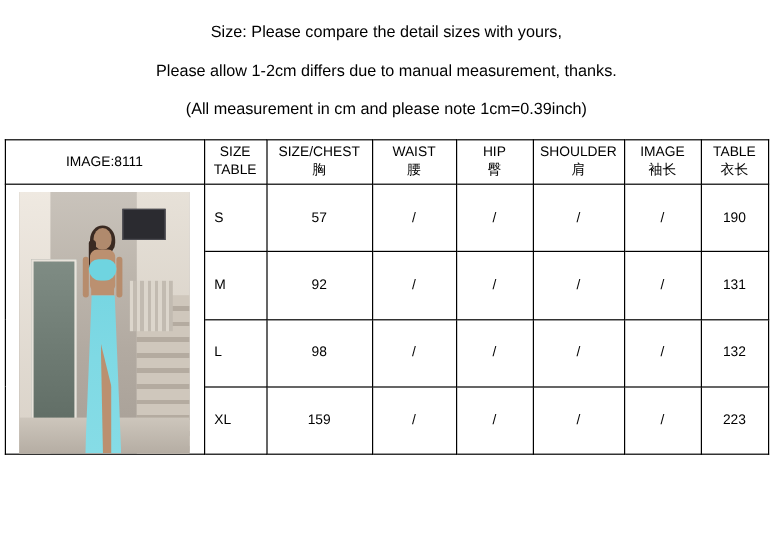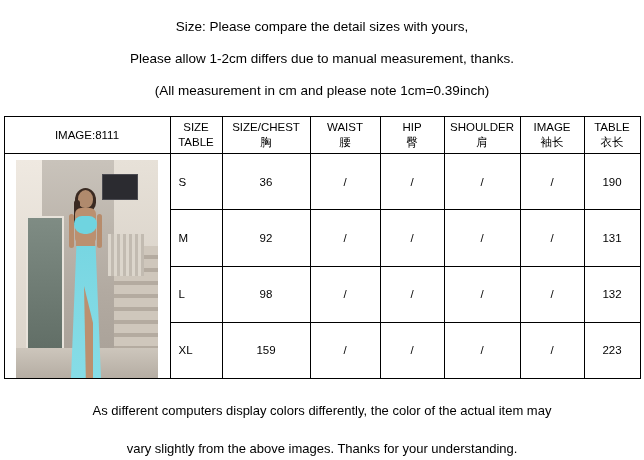--- a/index.html
+++ b/index.html
@@ -251,21 +251,21 @@
               <div class="ph-arm"></div>
               <div class="ph-arm2"></div>
               <div class="ph-top"></div>
               <div class="ph-waist-gap"></div>
               <div class="ph-skirt"></div>
               <div class="ph-slit"></div>
             </div>
           </div>
         </td>
         <td class="size-cell">S</td>
-        <td>36</td>
+        <td>57</td>
         <td class="slash">/</td>
         <td class="slash">/</td>
         <td class="slash">/</td>
         <td class="slash">/</td>
         <td>190</td>
       </tr>
 
       <tr class="data-row">
         <td class="size-cell">M</td>
         <td>92</td>
@@ -291,18 +291,14 @@
         <td>159</td>
         <td class="slash">/</td>
         <td class="slash">/</td>
         <td class="slash">/</td>
         <td class="slash">/</td>
         <td>223</td>
       </tr>
     </tbody>
   </table>
 
-  <div class="footer-block">
-    <p class="footer-line f1">As different computers display colors differently, the color of the actual item may</p>
-    <p class="footer-line f2">vary slightly from the above images. Thanks for your understanding.</p>
-  </div>
 
 </div>
 
 </body></html>

